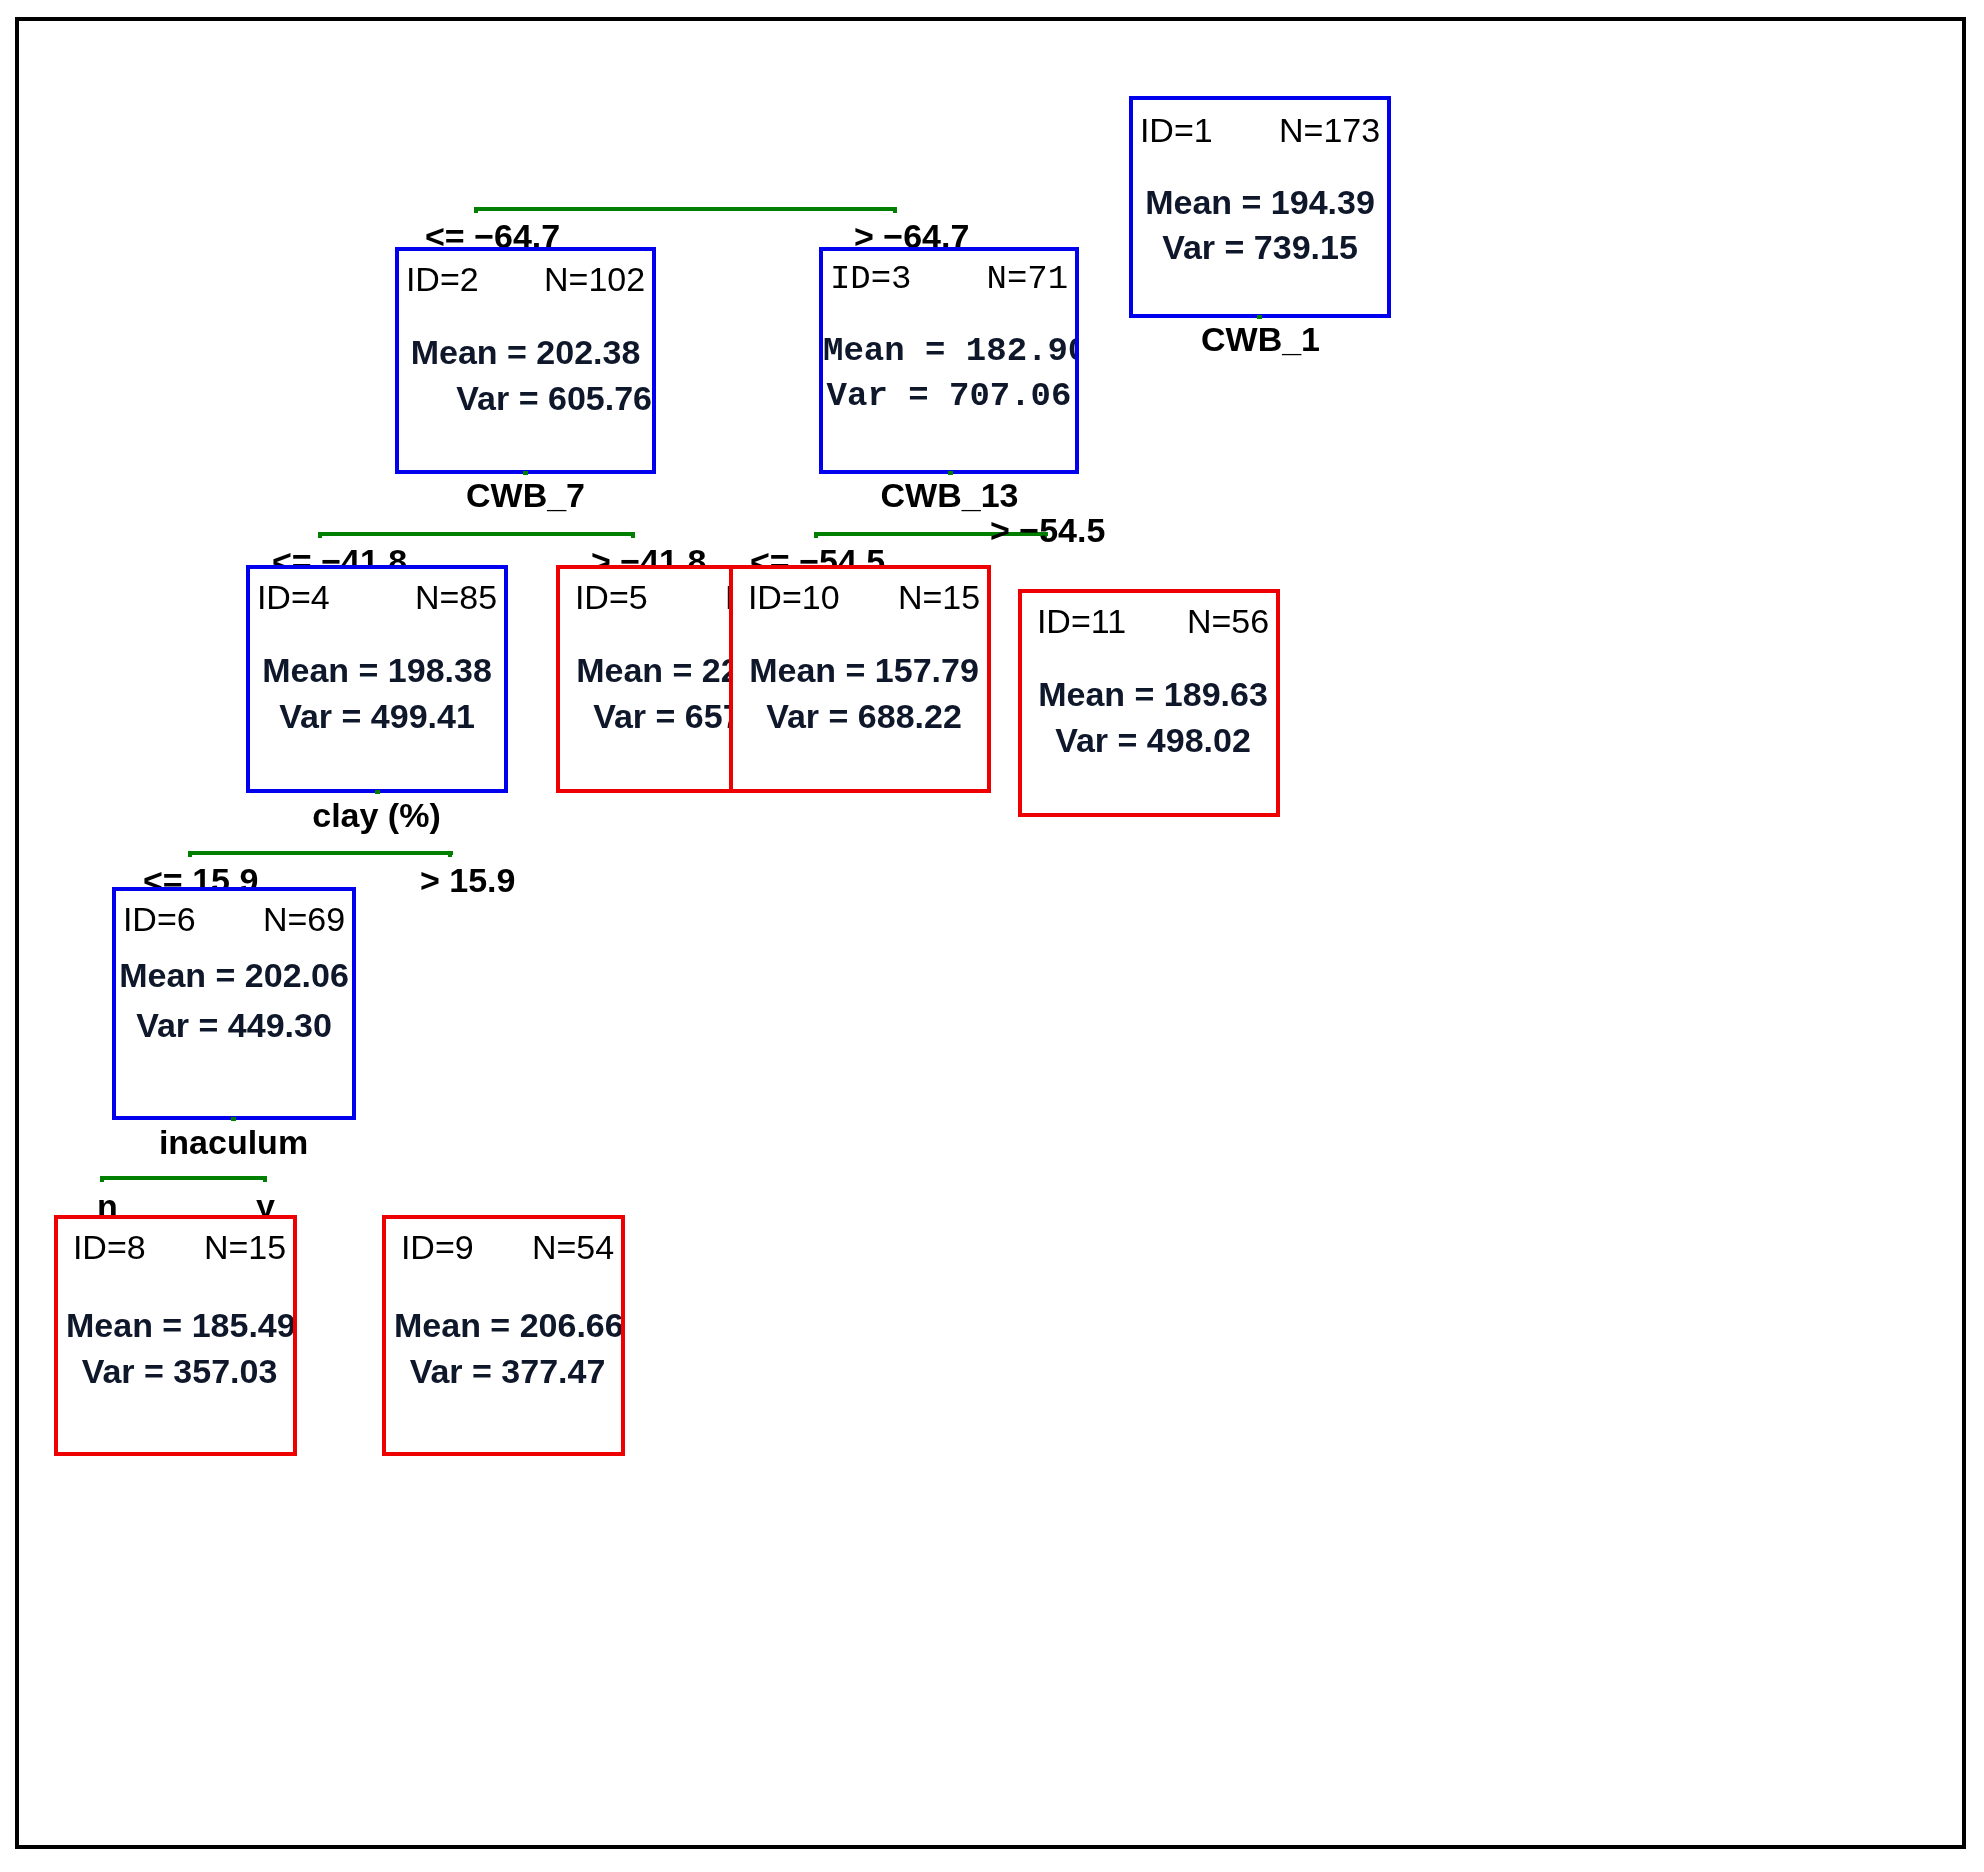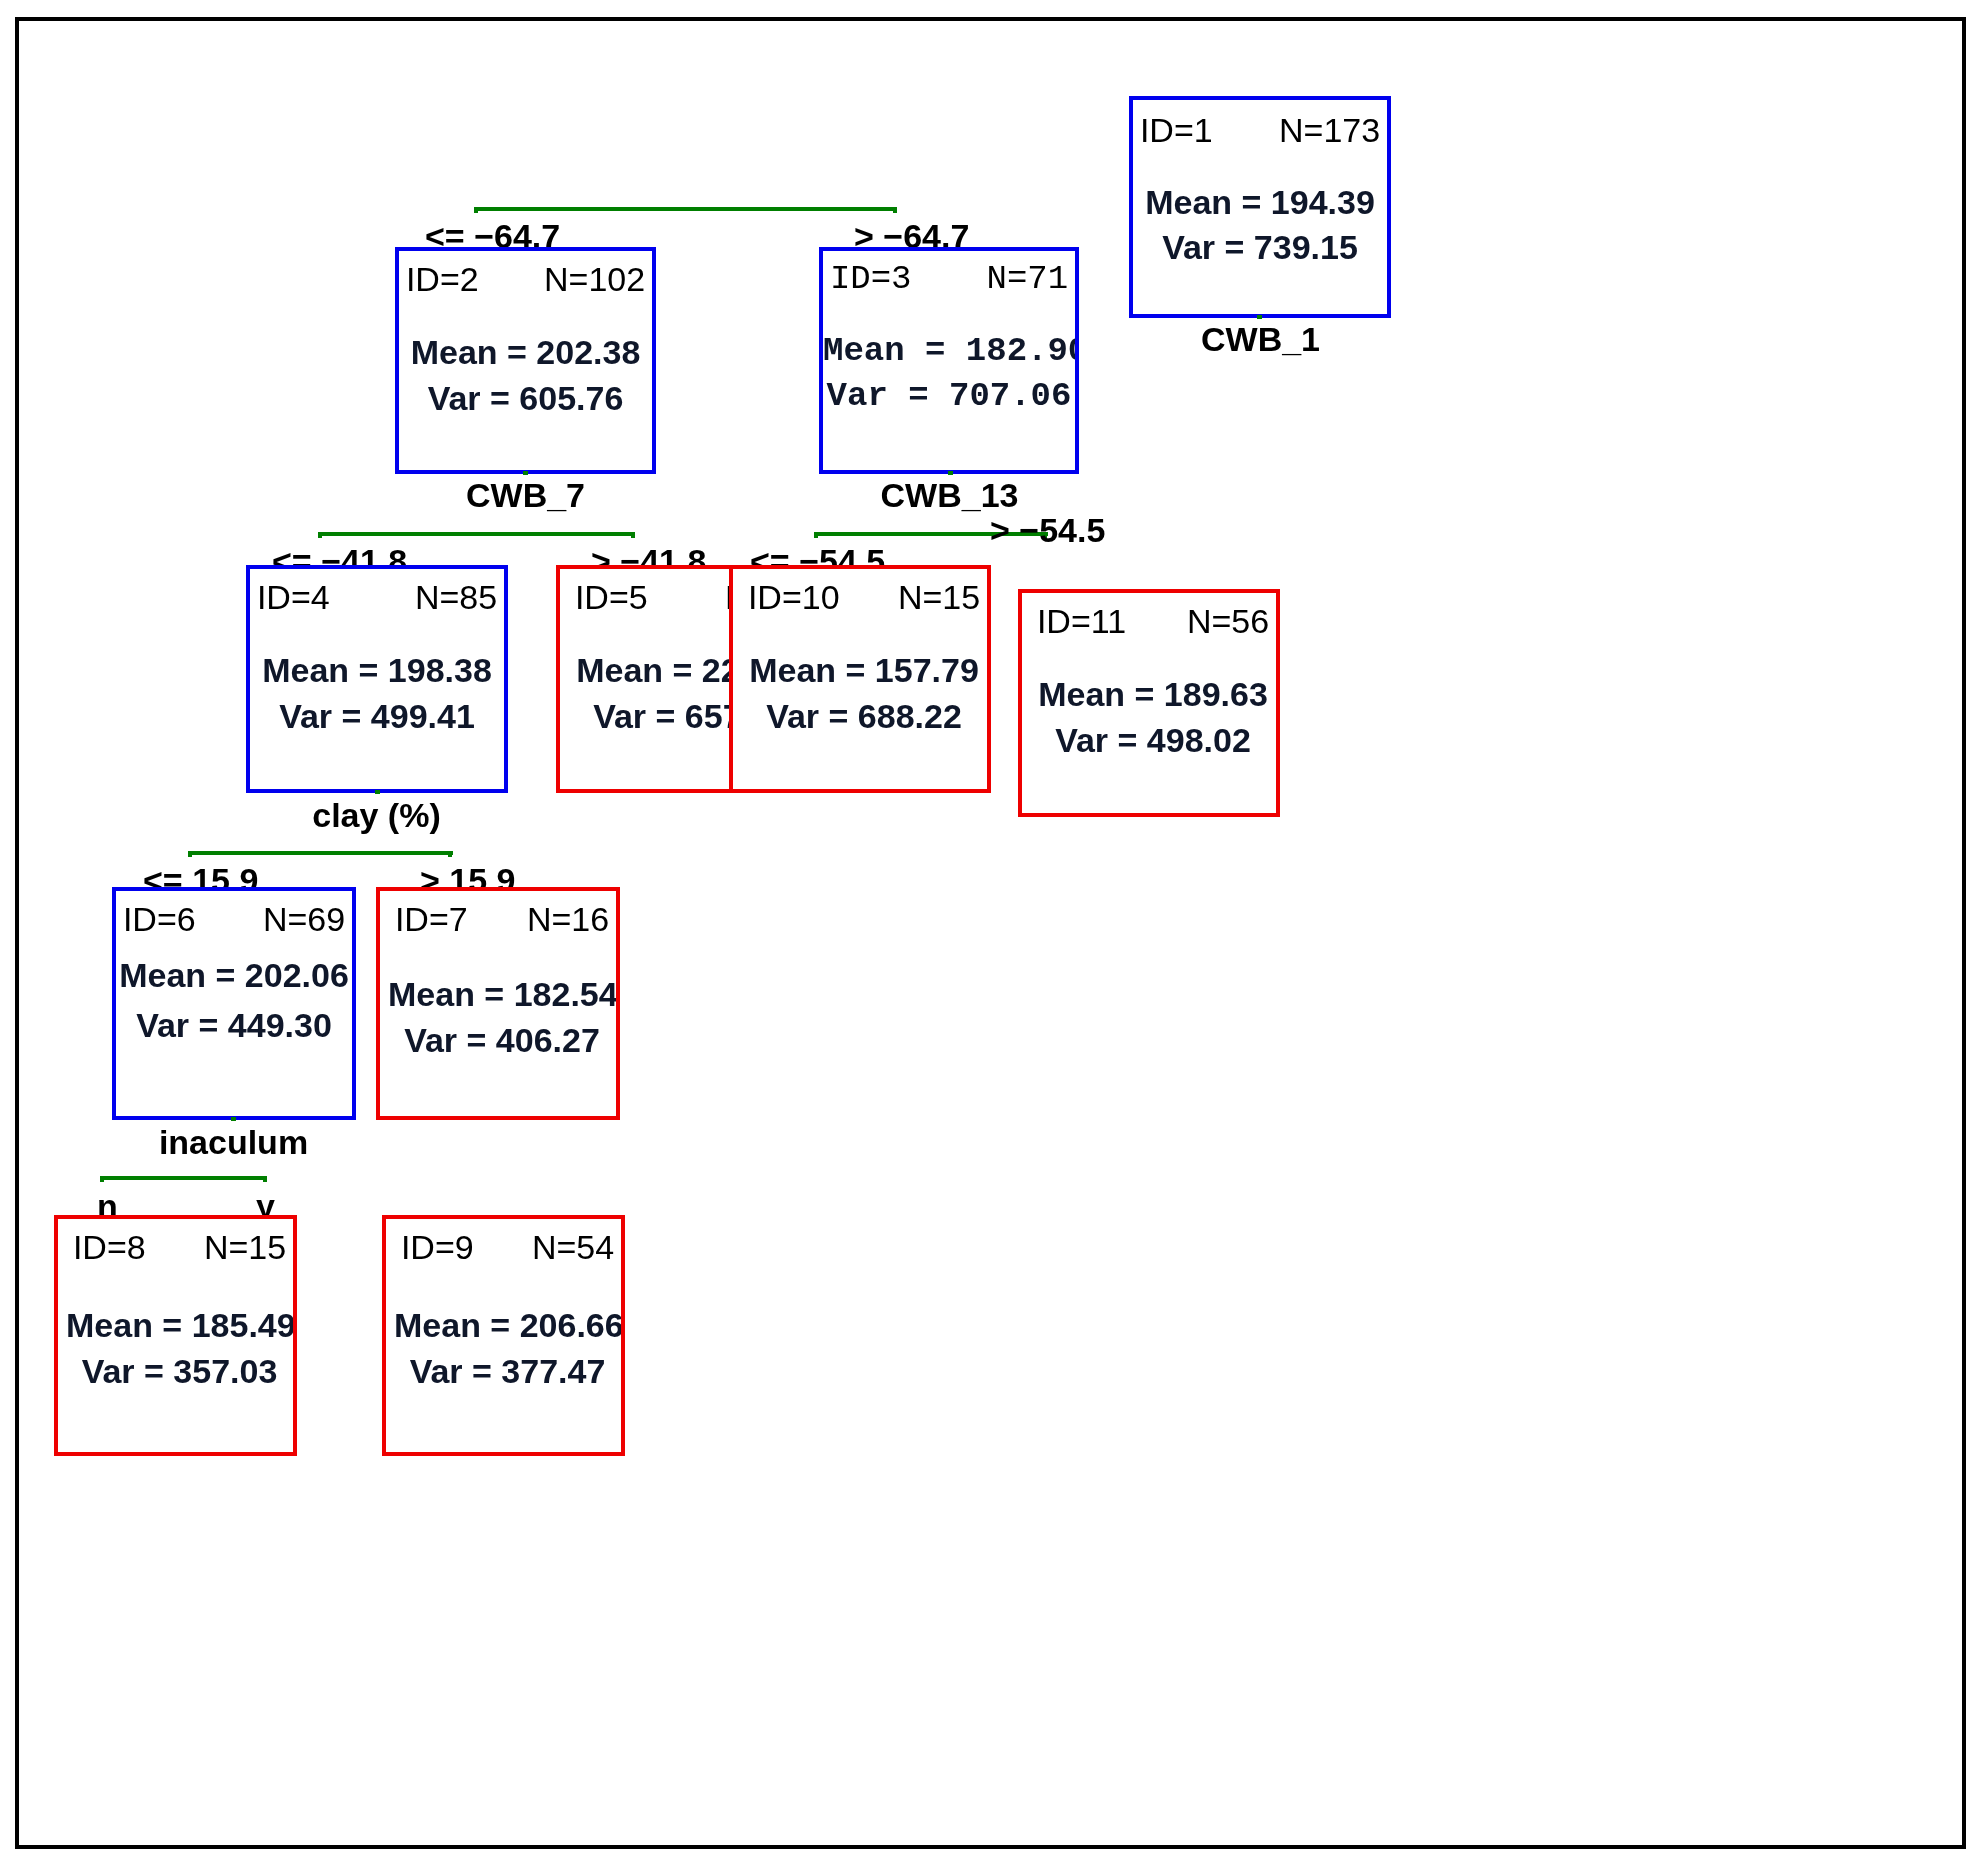--- a/index.html
+++ b/index.html
@@ -116,21 +116,21 @@
     <div class="split-tick" style="left:874px; top:186px; height:6.2px;"></div>
     <div class="branch-label" style="left:406px; top:196px; font-size:34px;">&lt;= −64.7</div>
     <div class="branch-label" style="left:835px; top:196px; font-size:34px;">&gt; −64.7</div>
 
     <div class="node internal" style="left:376px; top:226px; width:261px; height:227px; font-size:34px;">
       <div class="node-header" style="margin-top:9.6px;">
         <span>ID=2</span>
         <span>N=102</span>
       </div>
       <div class="node-stat" style="margin-top:34px;">Mean = 202.38</div>
-      <div class="node-stat" style="margin-top:6.9px;">Var = 605.76</div>
+      <div class="node-stat" style="margin-top:6.9px;text-align:right;">Var = 605.76</div>
     </div>
 
     <div class="node internal" style="left:800px; top:226px; width:260px; height:227px; font-size:34px;font-family:Liberation Mono, monospace;">
       <div class="node-header" style="margin-top:9.6px;">
         <span>ID=3</span>
         <span>N=71</span>
       </div>
       <div class="node-stat" style="margin-top:34px;">Mean = 182.90</div>
       <div class="node-stat" style="margin-top:6.9px;">Var = 707.06</div>
     </div>
@@ -197,28 +197,20 @@
 
     <div class="node internal" style="left:93px; top:866px; width:244px; height:233px; font-size:34px;">
       <div class="node-header" style="margin-top:9.6px;">
         <span>ID=6</span>
         <span>N=69</span>
       </div>
       <div class="node-stat" style="margin-top:17px;">Mean = 202.06</div>
       <div class="node-stat" style="margin-top:11px;">Var = 449.30</div>
     </div>
 
-    <div class="node terminal" style="left:357px; top:866px; width:244px; height:233px; font-size:34px;">
-      <div class="node-header" style="margin-top:9.6px;">
-        <span>ID=7</span>
-        <span>N=16</span>
-      </div>
-      <div class="node-stat" style="margin-top:36px;">Mean = 182.54</div>
-      <div class="node-stat" style="margin-top:6.9px;">Var = 406.27</div>
-    </div>
 
     <div class="connector-dot" style="left:212px; top:1096px;"></div>
     <div class="split-label" style="left:77px; top:1102px; width:275px; font-size:34px;">inaculum</div>
     <div class="split-line" style="left:81px; top:1155px; width:167px;"></div>
     <div class="split-tick" style="left:81px; top:1155px; height:6.2px;"></div>
     <div class="split-tick" style="left:244px; top:1155px; height:6.2px;"></div>
     <div class="branch-label" style="left:78px; top:1166px; font-size:34px;">n</div>
     <div class="branch-label" style="left:237px; top:1166px; font-size:34px;">y</div>
 
     <div class="node terminal" style="left:35px; top:1194px; width:243px; height:241px; font-size:34px;">

